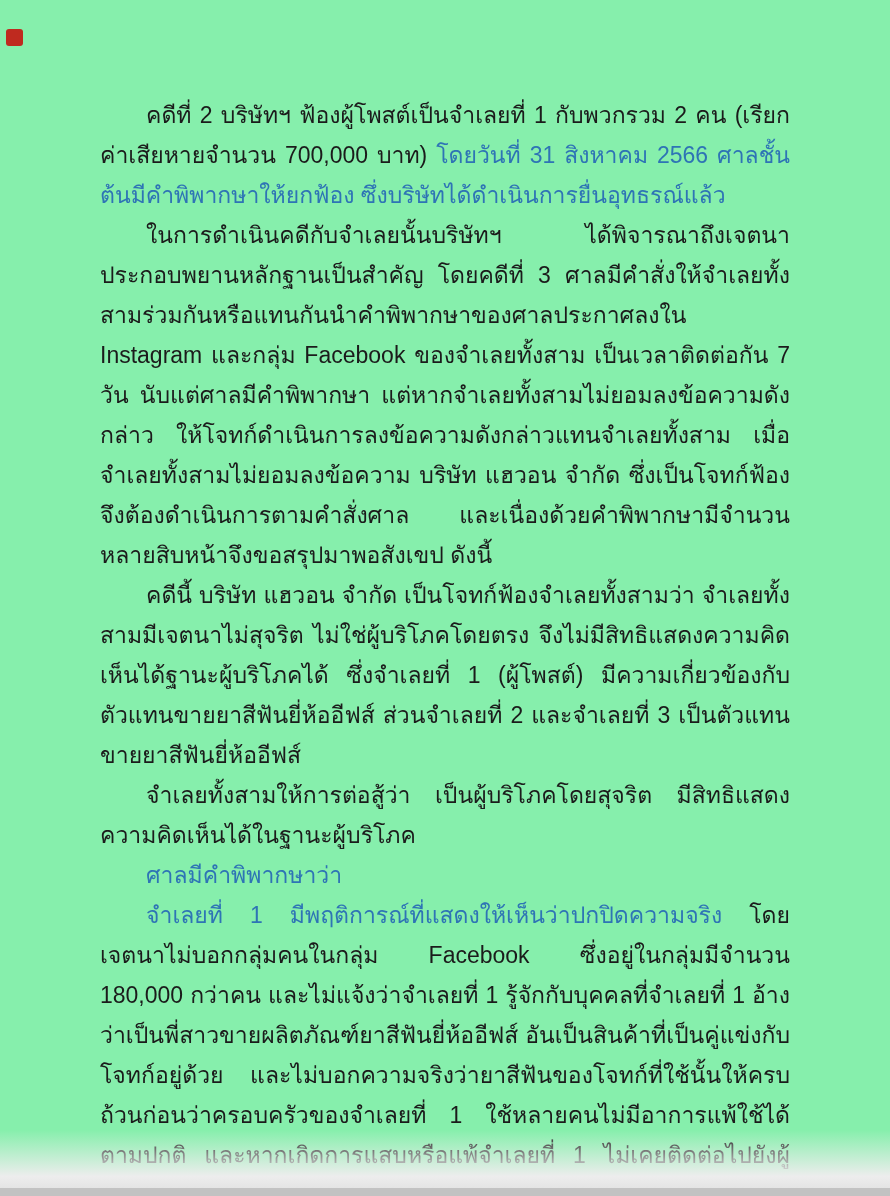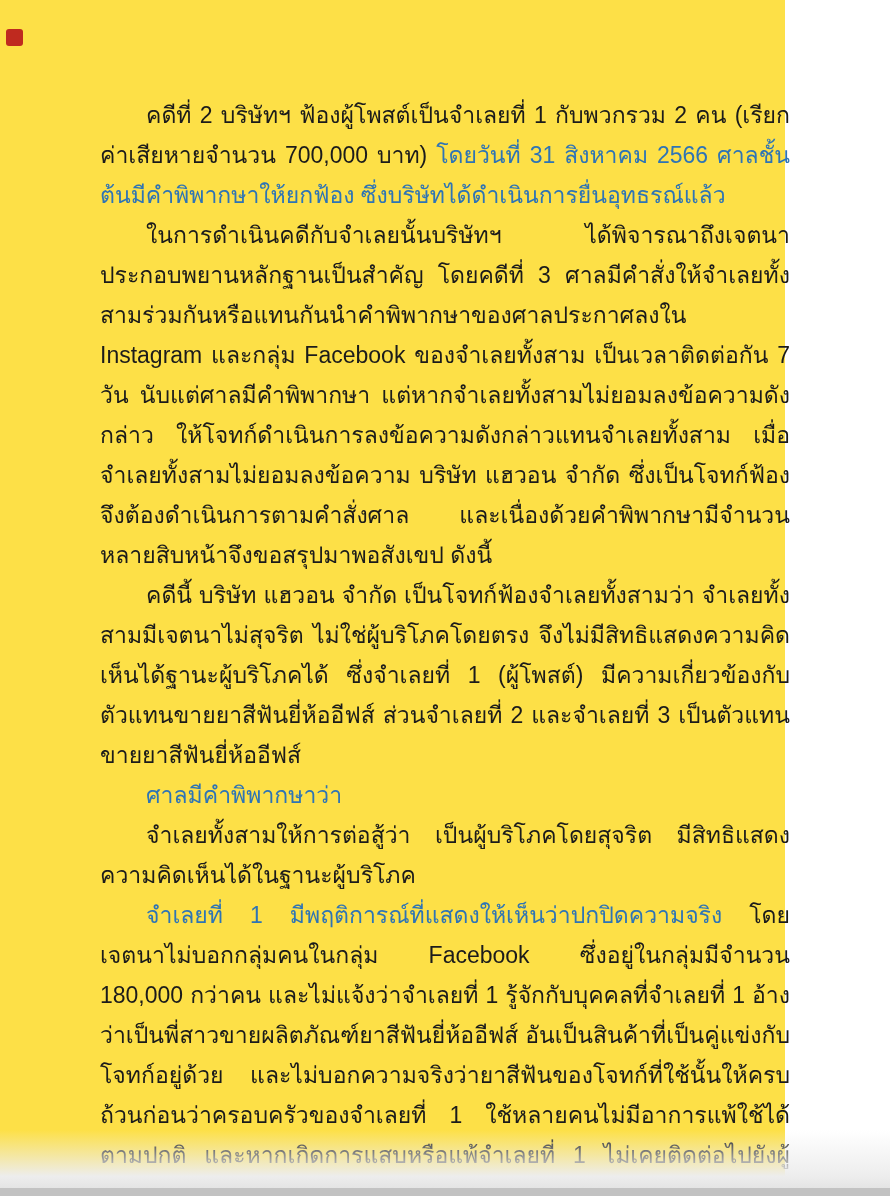--- a/index.html
+++ b/index.html
@@ -6,23 +6,23 @@
     margin: 0;
     padding: 0;
     width: 890px;
     height: 1196px;
     background: #ffffff;
     overflow: hidden;
     font-family: "Liberation Sans", sans-serif;
   }
   .page {
     position: relative;
-    width: 785px;
+    width: 890px;
     height: 1196px;
-    background: #fde047;
+    background: #86efac;
   }
   .red-marker {
     position: absolute;
     left: 6px;
     top: 29px;
     width: 17px;
     height: 17px;
     border-radius: 3px;
     background: #bf2a1f;
   }
@@ -70,23 +70,23 @@
 
   <div class="content">
 
     <p><span class="run black">คดีที่ 2 บริษัทฯ ฟ้องผู้โพสต์เป็นจำเลยที่ 1 กับพวกรวม 2 คน (เรียกค่าเสียหายจำนวน 700,000 บาท) </span><span class="run blue">โดยวันที่ 31 สิงหาคม 2566 ศาลชั้นต้นมีคำพิพากษาให้ยกฟ้อง ซึ่งบริษัทได้ดำเนินการยื่นอุทธรณ์แล้ว</span></p>
 
 
     <p><span class="run black">ในการดำเนินคดีกับจำเลยนั้นบริษัทฯ ได้พิจารณาถึงเจตนาประกอบพยานหลักฐานเป็นสำคัญ โดยคดีที่ 3 ศาลมีคำสั่งให้จำเลยทั้งสามร่วมกันหรือแทนกันนำคำพิพากษาของศาลประกาศลงใน Instagram และกลุ่ม Facebook ของจำเลยทั้งสาม เป็นเวลาติดต่อกัน 7 วัน นับแต่ศาลมีคำพิพากษา แต่หากจำเลยทั้งสามไม่ยอมลงข้อความดังกล่าว ให้โจทก์ดำเนินการลงข้อความดังกล่าวแทนจำเลยทั้งสาม เมื่อจำเลยทั้งสามไม่ยอมลงข้อความ บริษัท แฮวอน จำกัด ซึ่งเป็นโจทก์ฟ้องจึงต้องดำเนินการตามคำสั่งศาล และเนื่องด้วยคำพิพากษามีจำนวนหลายสิบหน้าจึงขอสรุปมาพอสังเขป ดังนี้</span></p>
 
     <p><span class="run black">คดีนี้ บริษัท แฮวอน จำกัด เป็นโจทก์ฟ้องจำเลยทั้งสามว่า จำเลยทั้งสามมีเจตนาไม่สุจริต ไม่ใช่ผู้บริโภคโดยตรง จึงไม่มีสิทธิแสดงความคิดเห็นได้ฐานะผู้บริโภคได้ ซึ่งจำเลยที่ 1 (ผู้โพสต์) มีความเกี่ยวข้องกับตัวแทนขายยาสีฟันยี่ห้ออีฟส์ ส่วนจำเลยที่ 2 และจำเลยที่ 3 เป็นตัวแทนขายยาสีฟันยี่ห้ออีฟส์</span></p>
 
+    <p><span class="run black">จำเลยทั้งสามให้การต่อสู้ว่า เป็นผู้บริโภคโดยสุจริต มีสิทธิแสดงความคิดเห็นได้ในฐานะผู้บริโภค</span></p>
+
     <p><span class="run blue">ศาลมีคำพิพากษาว่า</span></p>
-
-    <p><span class="run black">จำเลยทั้งสามให้การต่อสู้ว่า เป็นผู้บริโภคโดยสุจริต มีสิทธิแสดงความคิดเห็นได้ในฐานะผู้บริโภค</span></p>
 
     <p><span class="run blue">จำเลยที่ 1 มีพฤติการณ์ที่แสดงให้เห็นว่าปกปิดความจริง </span><span class="run black">โดยเจตนาไม่บอกกลุ่มคนในกลุ่ม Facebook ซึ่งอยู่ในกลุ่มมีจำนวน 180,000 กว่าคน และไม่แจ้งว่าจำเลยที่ 1 รู้จักกับบุคคลที่จำเลยที่ 1 อ้างว่าเป็นพี่สาวขายผลิตภัณฑ์ยาสีฟันยี่ห้ออีฟส์ อันเป็นสินค้าที่เป็นคู่แข่งกับโจทก์อยู่ด้วย และไม่บอกความจริงว่ายาสีฟันของโจทก์ที่ใช้นั้นให้ครบถ้วนก่อนว่าครอบครัวของจำเลยที่ 1 ใช้หลายคนไม่มีอาการแพ้ใช้ได้ตามปกติ และหากเกิดการแสบหรือแพ้จำเลยที่ 1 ไม่เคยติดต่อไปยังผู้แทนขายสินค้าของโจทก์เพื่อแจ้งผลดังกล่าวเพราะมีการประกันสินค้าหากไม่เป็นไปตามนั้นหรือเกิดผลกระทบฝ่ายโจทก์จะเป็นผู้ชดใช้ค่าเสียหายและคืนเงินเต็มตามจำนวน หรือใช้สิทธิร้องเรียนค่าเสียหายอื่นในฐานะผู้บริโภค แต่จำเลยที่ 1 ได้แจ้งในกลุ่ม Facebook ออนไลน์ที่ตนเป็นสมาชิกว่าตนได้แจ้งตัวแทนแก่โจทก์ทราบแล้ว ทั้งนี้ หลังจากเกิดเหตุจำเลยที่ 1 ยังร้องขอความช่วยเหลือจากทนายความของบริษัทอีฟส์ โดยบริษัทดังกล่าวให้ทนายความมาเป็นทนายความในคดีนี้แก่จำเลยทั้งสาม </span></p>
 
   </div>
 
   <div class="bottom-fade"></div>
   <div class="bottom-edge"></div>
 
 </div>
 

